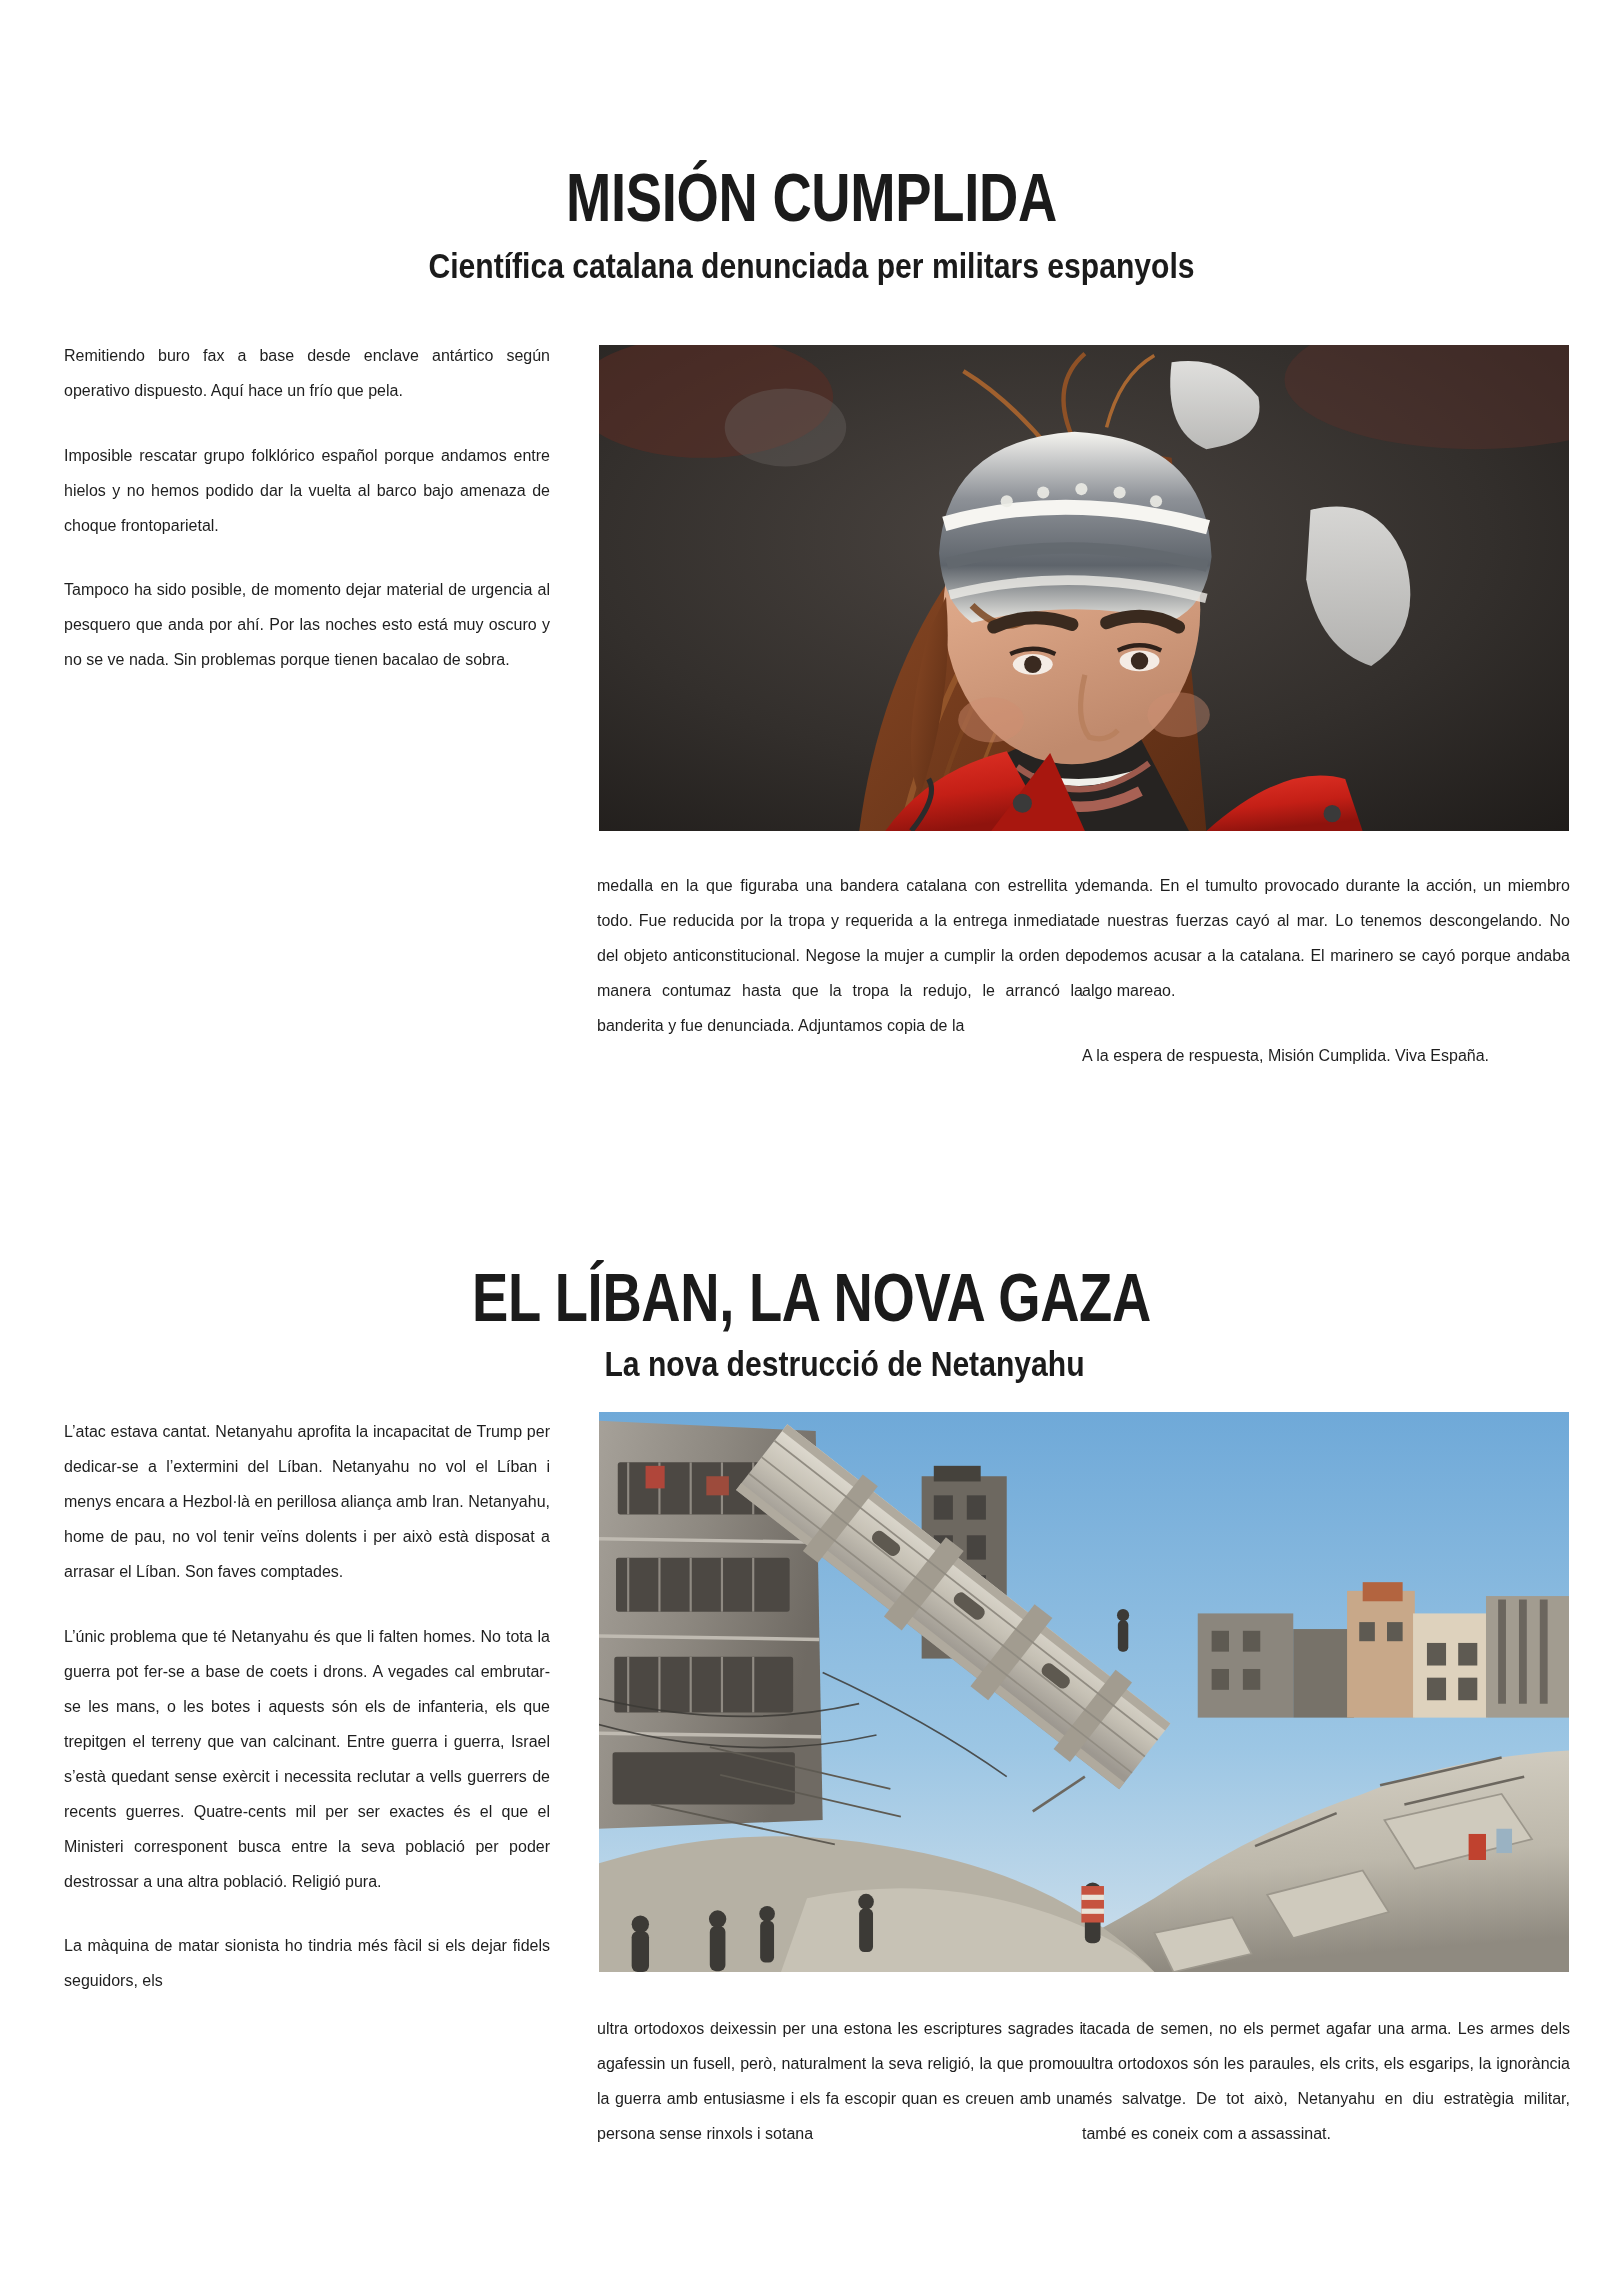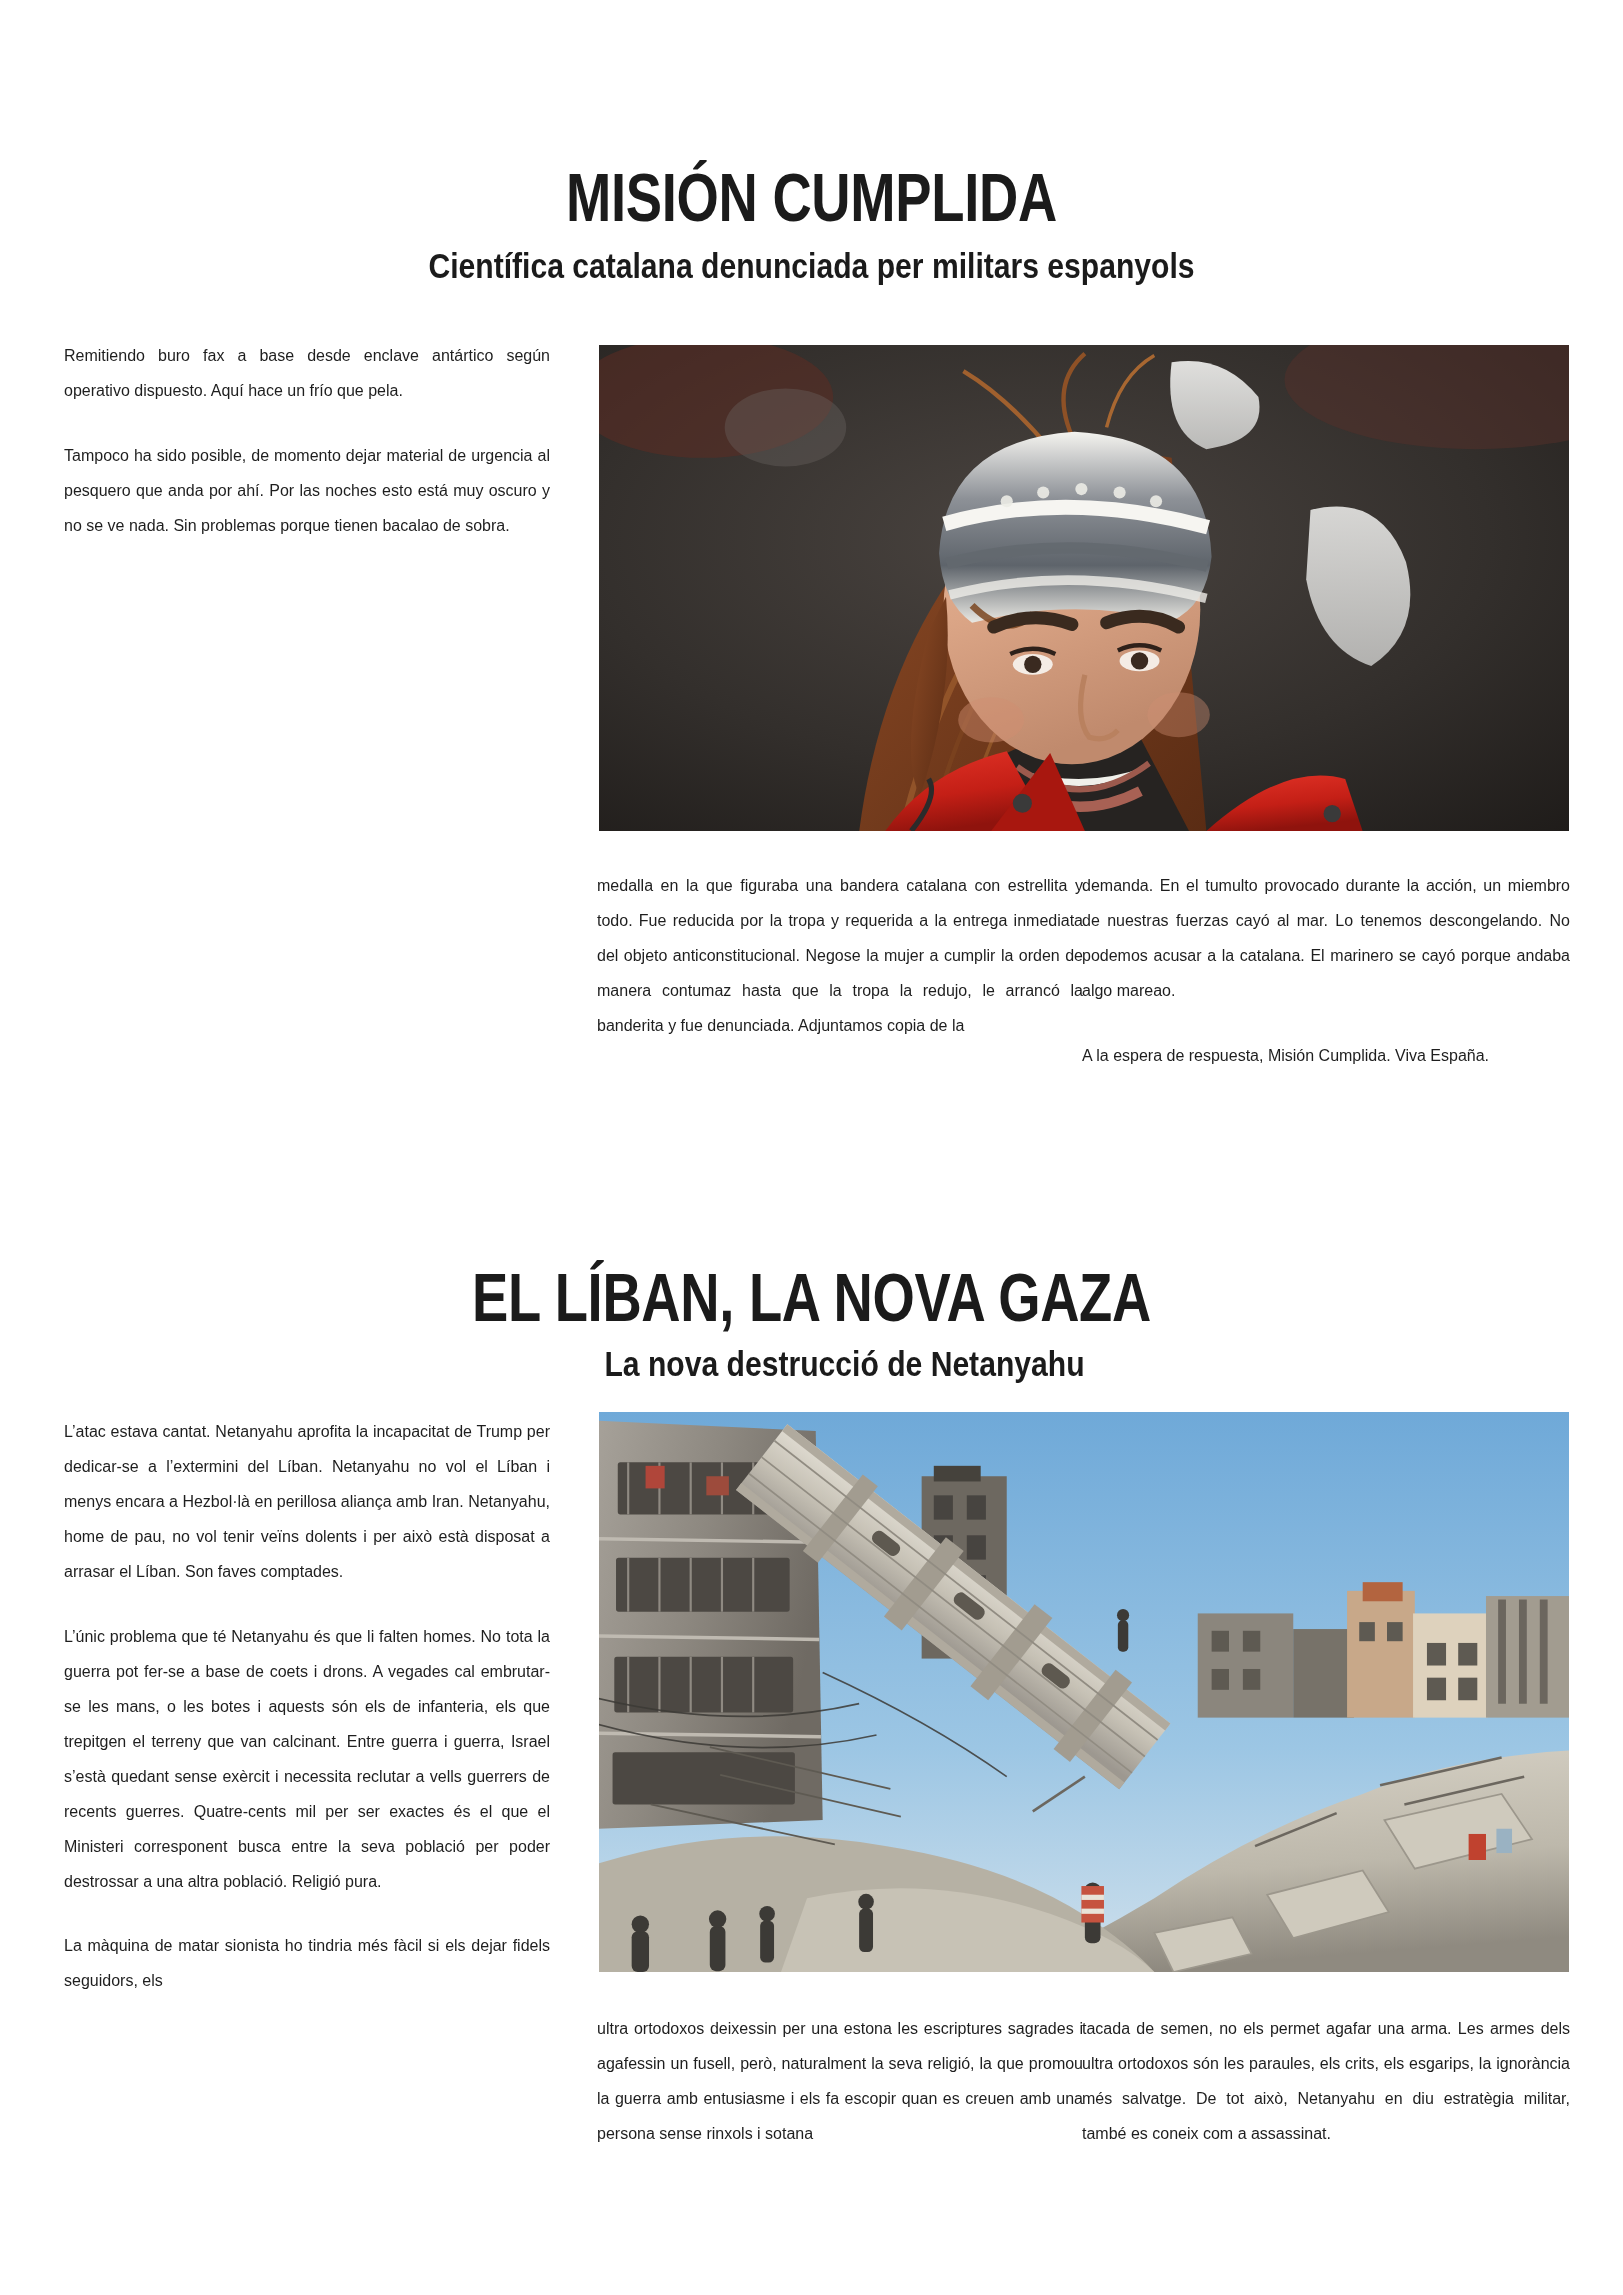--- a/index.html
+++ b/index.html
@@ -205,20 +205,21 @@
         <path d="M700 560 Q790 480 860 500 L880 560Z" fill="url(#redG)"></path>
         <path d="M452 560 L520 470 L560 560Z" fill="#a8170f"></path>
         <circle cx="488" cy="528" r="11" fill="#3a3a3a"></circle>
         <circle cx="845" cy="540" r="10" fill="#3a3a3a"></circle>
         <path d="M360 560 Q392 520 380 500" stroke="#2b2b2b" stroke-width="6" fill="none"></path>
       </svg>
     </div>
 
     <div class="col a1-c1">
       <p>Remitiendo buro fax a base desde enclave antártico según operativo dispuesto. Aquí hace un frío que pela.</p>
+      <p>Imposible rescatar grupo folklórico español porque andamos entre hielos y no hemos podido dar la vuelta al barco bajo amenaza de choque frontoparietal.</p>
       <p>Tampoco ha sido posible, de momento dejar material de urgencia al pesquero que anda por ahí. Por las noches esto está muy oscuro y no se ve nada. Sin problemas porque tienen bacalao de sobra.</p>
     </div>
 
     <div class="col a1-c2">
       <p>medalla en la que figuraba una bandera catalana con estrellita y todo. Fue reducida por la tropa y requerida a la entrega inmediata del objeto anticonstitucional. Negose la mujer a cumplir la orden de manera contumaz hasta que la tropa la redujo, le arrancó la banderita y fue denunciada. Adjuntamos copia de la</p>
     </div>
 
     <div class="col a1-c3">
       <p>demanda. En el tumulto provocado durante la acción, un miembro de nuestras fuerzas cayó al mar. Lo tenemos descongelando. No podemos acusar a la catalana. El marinero se cayó porque andaba algo mareao.</p>
       <p>A la espera de respuesta, Misión Cumplida. Viva España.</p>

